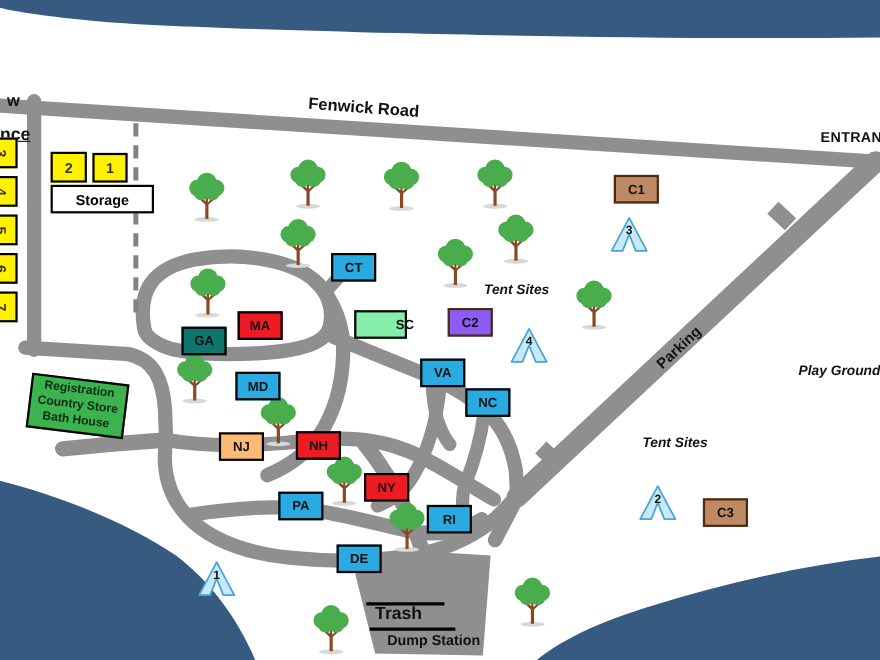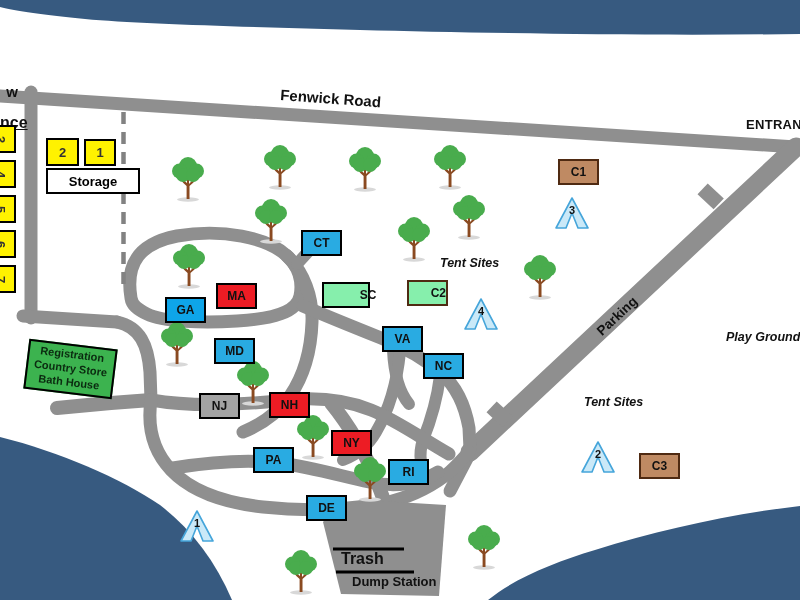--- a/index.html
+++ b/index.html
@@ -141,45 +141,45 @@
     <span>Bath House</span>
   </div>
 
   <div id="cabins-layer">
       <div class="cabin" style="left: 301px; top: 230px; background: rgb(41, 171, 226);">
     <span>CT</span>
   </div>
       <div class="cabin" style="left: 558px; top: 159px; background: rgb(191, 138, 99); border-color: rgb(79, 42, 18);">
     <span>C1</span>
   </div>
-      <div class="cabin" style="left: 407px; top: 280px; background: #86efac; border-color: rgb(79, 42, 18); justify-content: flex-end;">
+      <div class="cabin" style="left: 407px; top: 280px; background: #8b5cf6; border-color: rgb(79, 42, 18);">
     <span>C2</span>
   </div>
       <div class="cabin" style="left: 639px; top: 453px; background: rgb(191, 138, 99); border-color: rgb(79, 42, 18);">
     <span>C3</span>
   </div>
       <div class="cabin" style="left: 216px; top: 283px; background: rgb(237, 28, 36);">
     <span>MA</span>
   </div>
-      <div class="cabin" style="left: 165px; top: 297px; background: #0ea5e9;">
+      <div class="cabin" style="left: 165px; top: 297px; background: #0f766e;">
     <span>GA</span>
   </div>
       <div class="cabin" style="left: 322px; top: 282px; background: #86efac; padding-left: 44px;">
     <span>SC</span>
   </div>
       <div class="cabin" style="left: 382px; top: 326px; background: rgb(41, 171, 226);">
     <span>VA</span>
   </div>
       <div class="cabin" style="left: 423px; top: 353px; background: rgb(41, 171, 226);">
     <span>NC</span>
   </div>
       <div class="cabin" style="left: 214px; top: 338px; background: rgb(41, 171, 226);">
     <span>MD</span>
   </div>
-      <div class="cabin" style="left: 199px; top: 393px; background: #a3a3a3;">
+      <div class="cabin" style="left: 199px; top: 393px; background: #fdba74;">
     <span>NJ</span>
   </div>
       <div class="cabin" style="left: 269px; top: 392px; background: rgb(237, 28, 36);">
     <span>NH</span>
   </div>
       <div class="cabin" style="left: 331px; top: 430px; background: rgb(237, 28, 36);">
     <span>NY</span>
   </div>
       <div class="cabin" style="left: 253px; top: 447px; background: rgb(41, 171, 226);">
     <span>PA</span>

